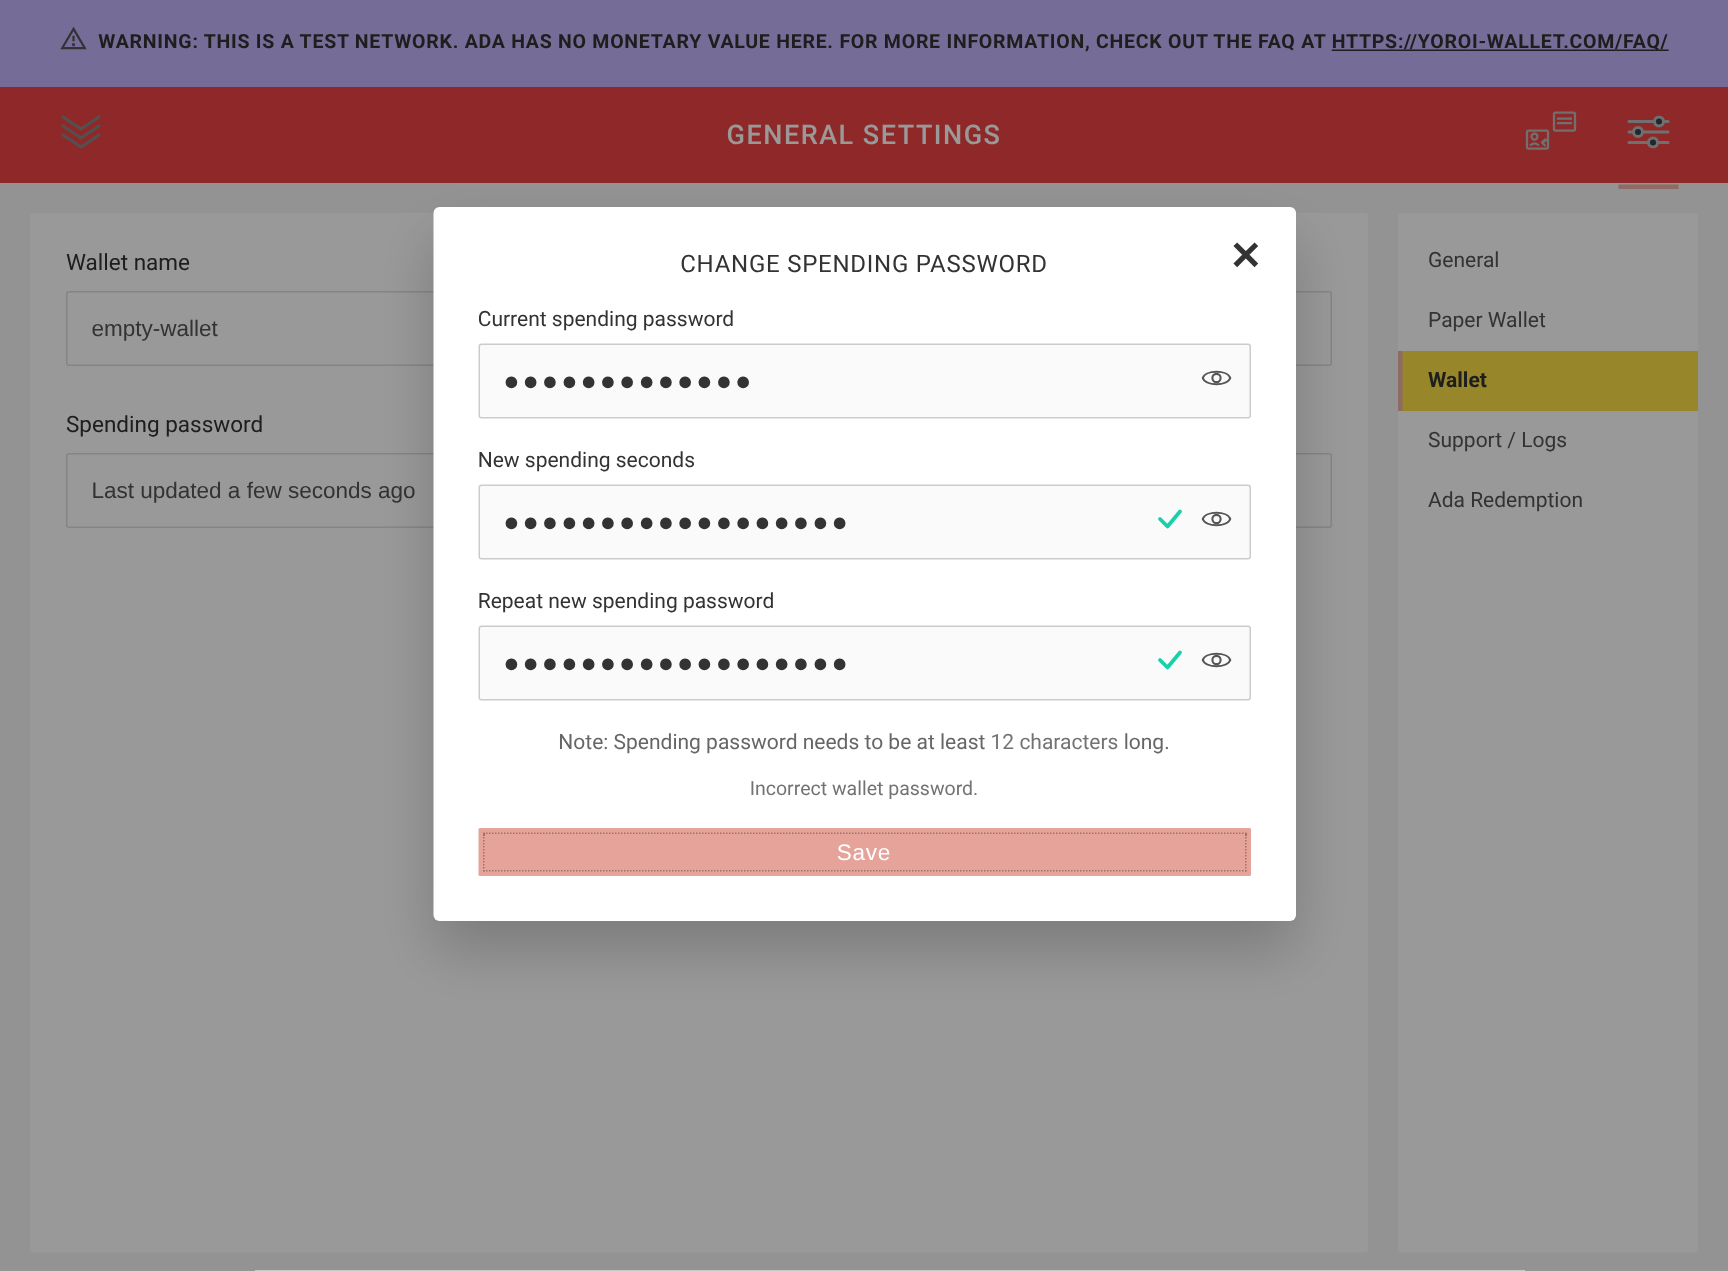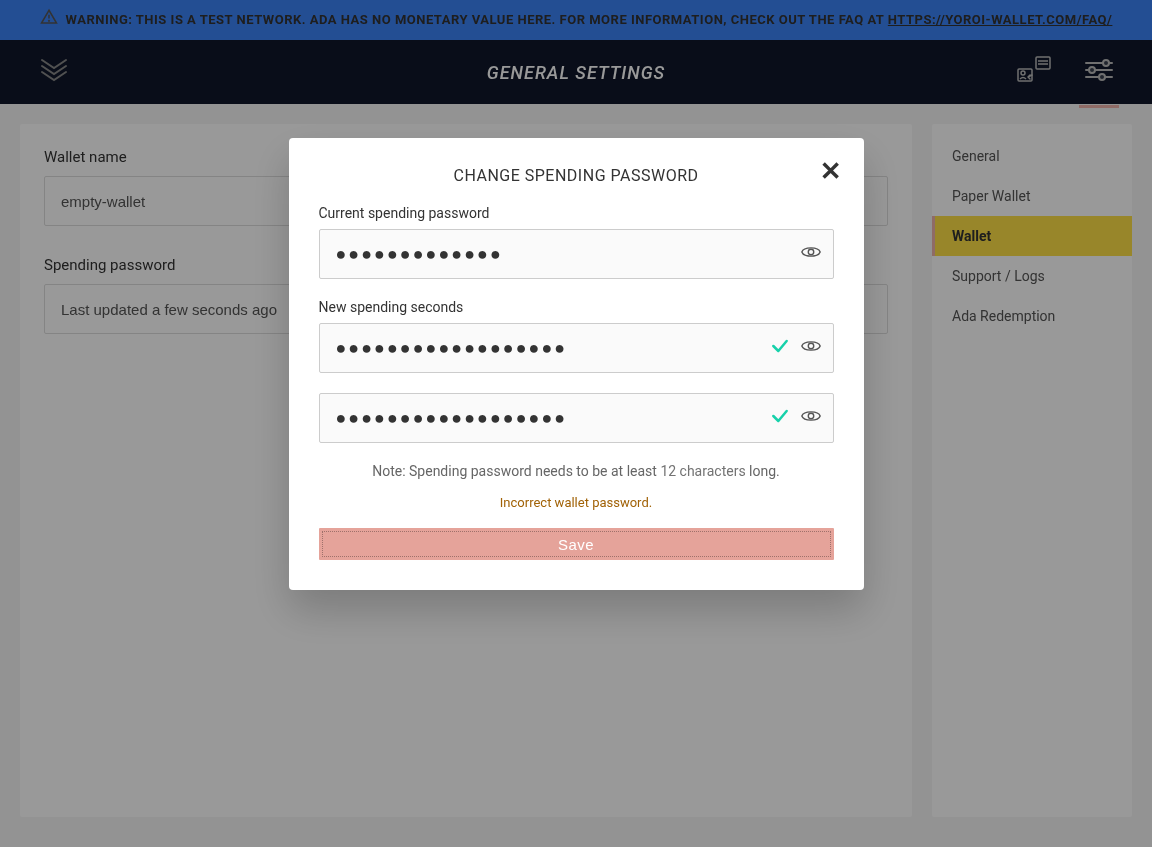--- a/index.html
+++ b/index.html
@@ -9,48 +9,47 @@
     }
     body {
       font-family: -apple-system, BlinkMacSystemFont, 'Segoe UI', Roboto, sans-serif;
       background: #f5f5f5;
       width: 1152px;
       height: 847px;
       overflow: hidden;
       position: relative;
     }
     .warning-banner {
-      background: #3b82f6;
+      background: #c4b5fd;
       color: #333;
       padding: 8px 16px;
       display: flex;
       align-items: center;
       justify-content: center;
       font-size: 13px;
       font-weight: 700;
       letter-spacing: 0.5px;
-      height: 40px;
+      height: 58px;
       line-height: 1.5;
     }
     .warning-banner .icon {
       margin-right: 8px;
       flex-shrink: 0;
     }
     .warning-banner a {
       text-decoration: underline;
       color: #333;
     }
     .topbar {
-      background: #0f172a;
+      background: #ef4444;
       height: 64px;
       display: flex;
       align-items: center;
       padding: 0 38px;
       position: relative;
-      font-style: italic;
     }
     .topbar .logo {
       flex-shrink: 0;
     }
     .topbar .title {
       position: absolute;
       left: 50%;
       transform: translateX(-50%);
       color: #fff;
       font-size: 18px;
@@ -201,21 +200,21 @@
       font-size: 14px;
       color: #666;
       text-align: center;
       margin: 10px 0 16px;
     }
     .pw-note strong {
       font-weight: 400;
       color: #737373;
     }
     .error-msg {
-      color: #a16207;
+      color: #737373;
       font-size: 13px;
       text-align: center;
       margin-bottom: 18px;
     }
     .save-btn {
       width: 100%;
       height: 32px;
       background: #e5a39a;
       border: none;
       color: #fff;
@@ -332,20 +331,21 @@
             <svg width="22" height="22" viewBox="0 0 24 24" fill="none" stroke="#555" stroke-width="1.5">
               <path d="M2 12 C 4 6, 20 6, 22 12 C 20 18, 4 18, 2 12 Z"></path>
               <circle cx="12" cy="12" r="3"></circle>
             </svg>
           </span>
         </div>
       </div>
     </div>
 
     <div class="form-group">
+      <label class="form-label">Repeat new spending password</label>
       <div class="pw-input-wrap">
         <input class="pw-input" type="text" value="●●●●●●●●●●●●●●●●●●" style="">
         <div class="pw-suffix">
           <span class="check-icon">
             <svg width="20" height="20" viewBox="0 0 24 24" fill="none" stroke="#17d1aa" stroke-width="3" stroke-linecap="round" stroke-linejoin="round">
               <polyline points="4,12 10,18 20,6"></polyline>
             </svg>
           </span>
           <span class="eye-icon">
             <svg width="22" height="22" viewBox="0 0 24 24" fill="none" stroke="#555" stroke-width="1.5">

